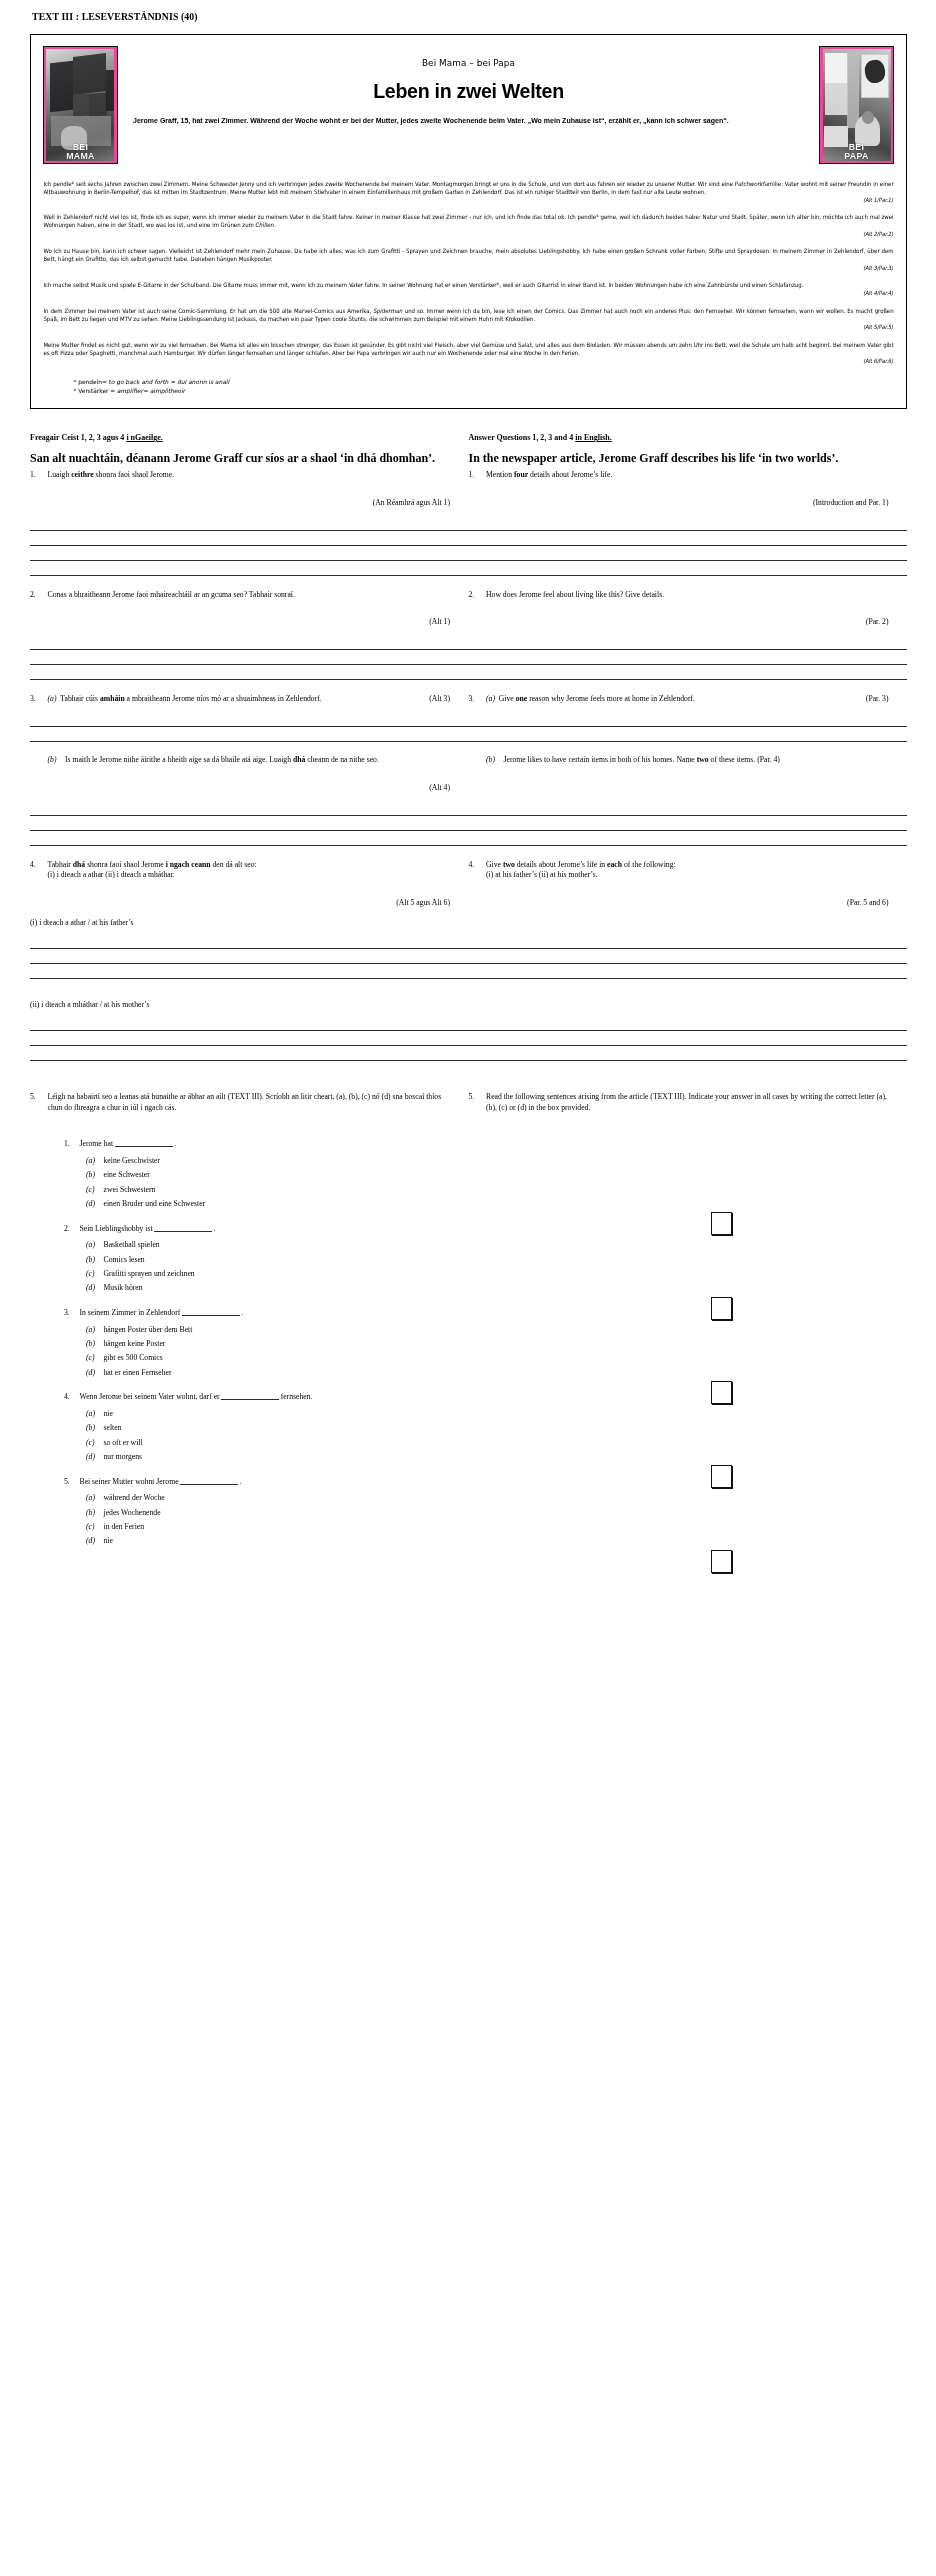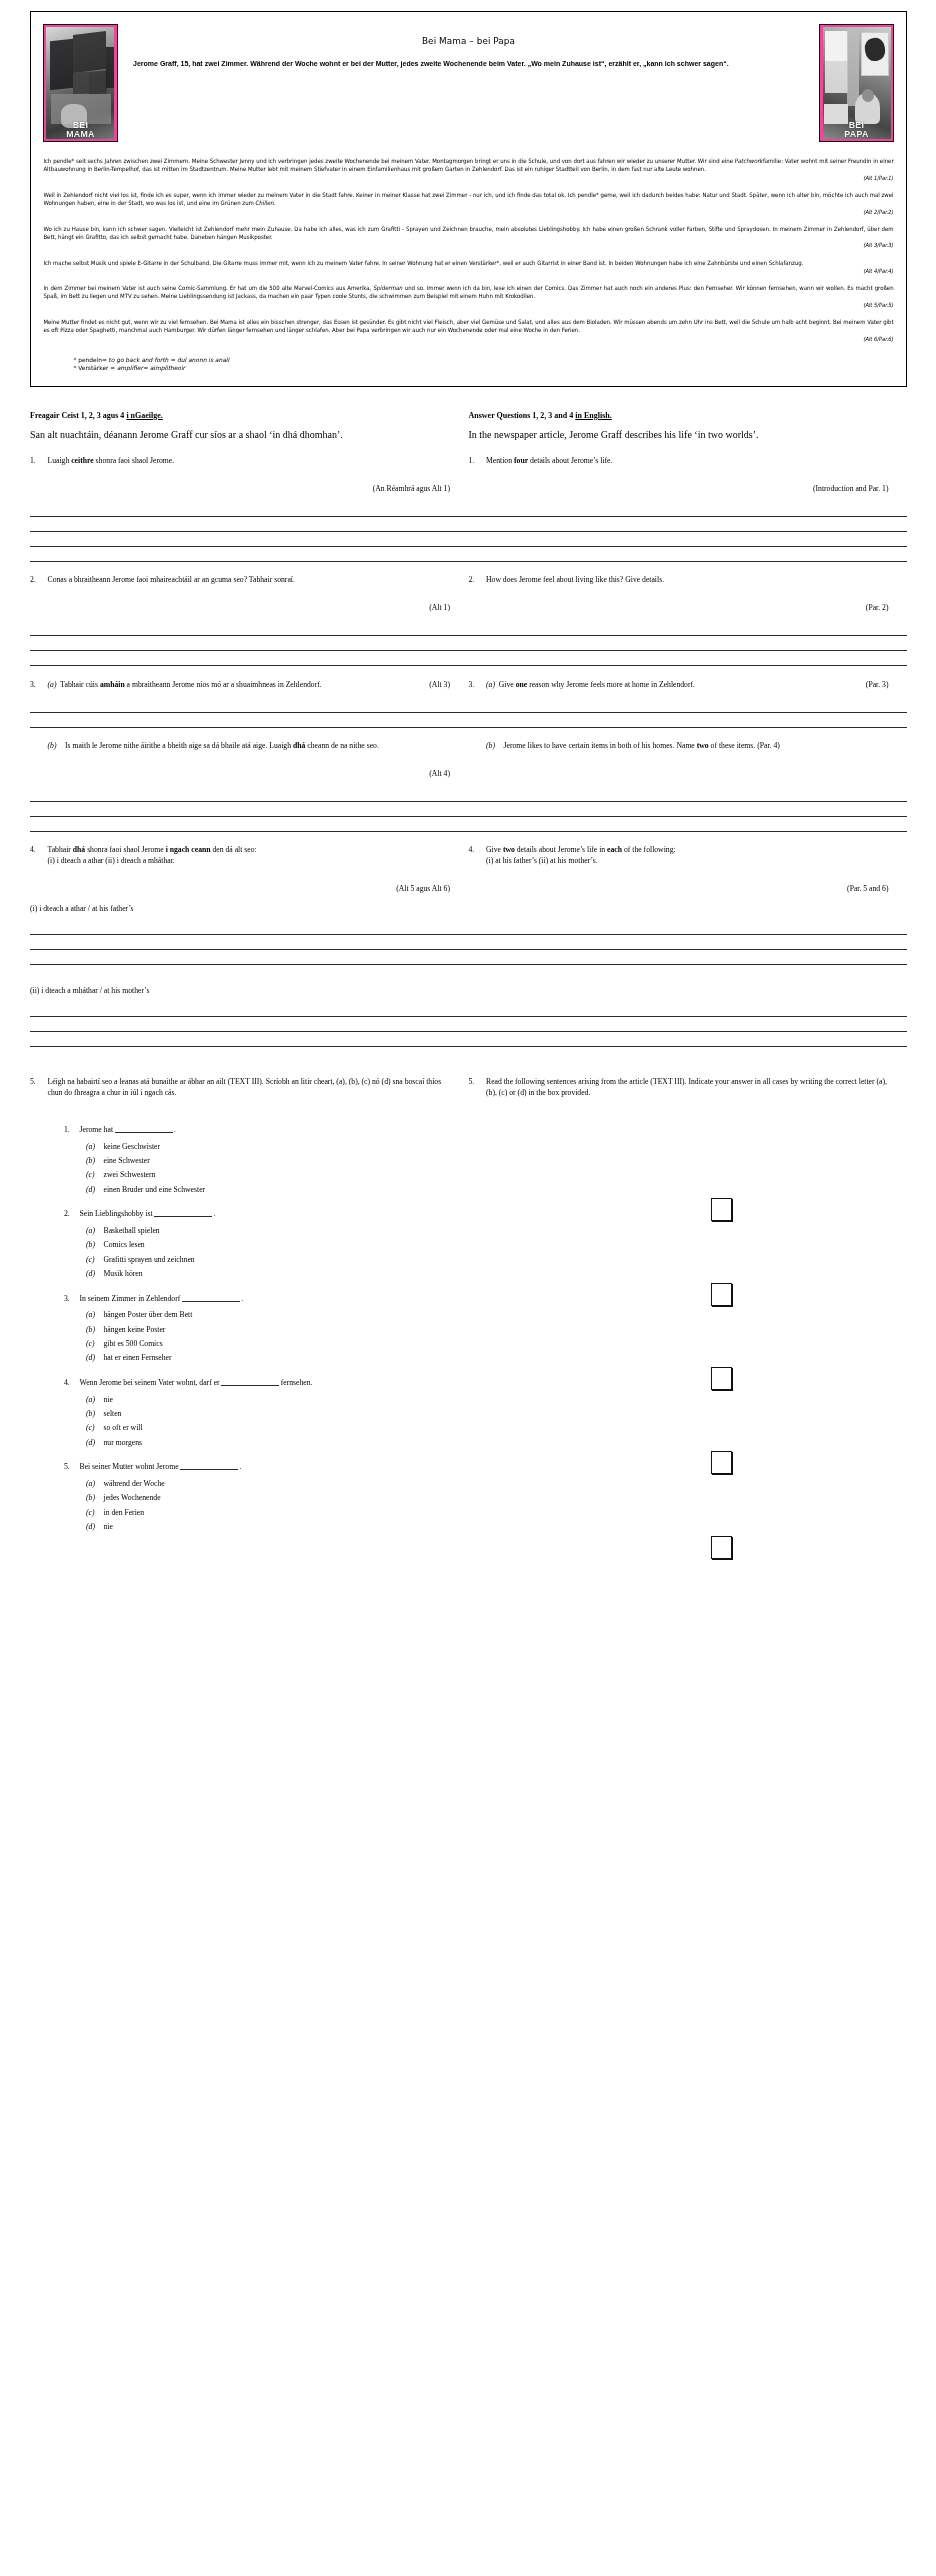--- a/index.html
+++ b/index.html
@@ -144,23 +144,24 @@
   .col { width: 50%; padding-right: 18.5px; }
 
   .col-head {
     font-weight: bold;
     font-size: 8px;
     margin-bottom: 10.3px;
   }
   .col-head u { text-decoration: underline; }
 
   .col-intro {
-    font-size: 10px;
+    font-size: 12px;
     line-height: 10.8px;
-    margin-bottom: 15px;
+    margin-bottom: 7px;
+    font-weight: bold;
   }
 
   .q {
     display:flex;
     font-size: 7.7px;
     line-height: 10.8px;
     margin-bottom: 2.1px;
   }
   .q .num { width: 17.5px; flex:0 0 17.5px; }
   .q .txt { flex:1 1 auto; }
@@ -222,20 +223,21 @@
     border: 0.8px solid #111;
     box-shadow: 1px 1px 0 #111;
     background:#fff;
   }
 </style>
 </head>
 <body>
 
 <div class="page">
 
+  <div class="doc-title">TEXT III : LESEVERSTÄNDNIS (40)</div>
 
   <div class="article-box">
 
     <div class="article-head">
 
       <div class="photo">
         <div class="photo-inner">
           <span class="pw a"></span>
           <span class="pw b"></span>
           <span class="pw c"></span>
@@ -245,20 +247,21 @@
           <span class="pw g"></span>
           <div class="badge">
             <span>BEI</span>
             <span>MAMA</span>
           </div>
         </div>
       </div>
 
       <div class="article-center">
         <div class="kicker">Bei Mama – bei Papa</div>
+        <div class="headline">Leben in zwei Welten</div>
         <div class="standfirst">Jerome Graff, 15, hat zwei Zimmer. Während der Woche wohnt er bei der Mutter, jedes zweite Wochenende beim Vater. „Wo mein Zuhause ist“, erzählt er, „kann ich schwer sagen“.</div>
       </div>
 
       <div class="photo">
         <div class="photo-inner right">
           <span class="rw win"></span>
           <span class="rw win2"></span>
           <span class="rw cur"></span>
           <span class="rw poster"></span>
           <span class="rw posterink"></span>

